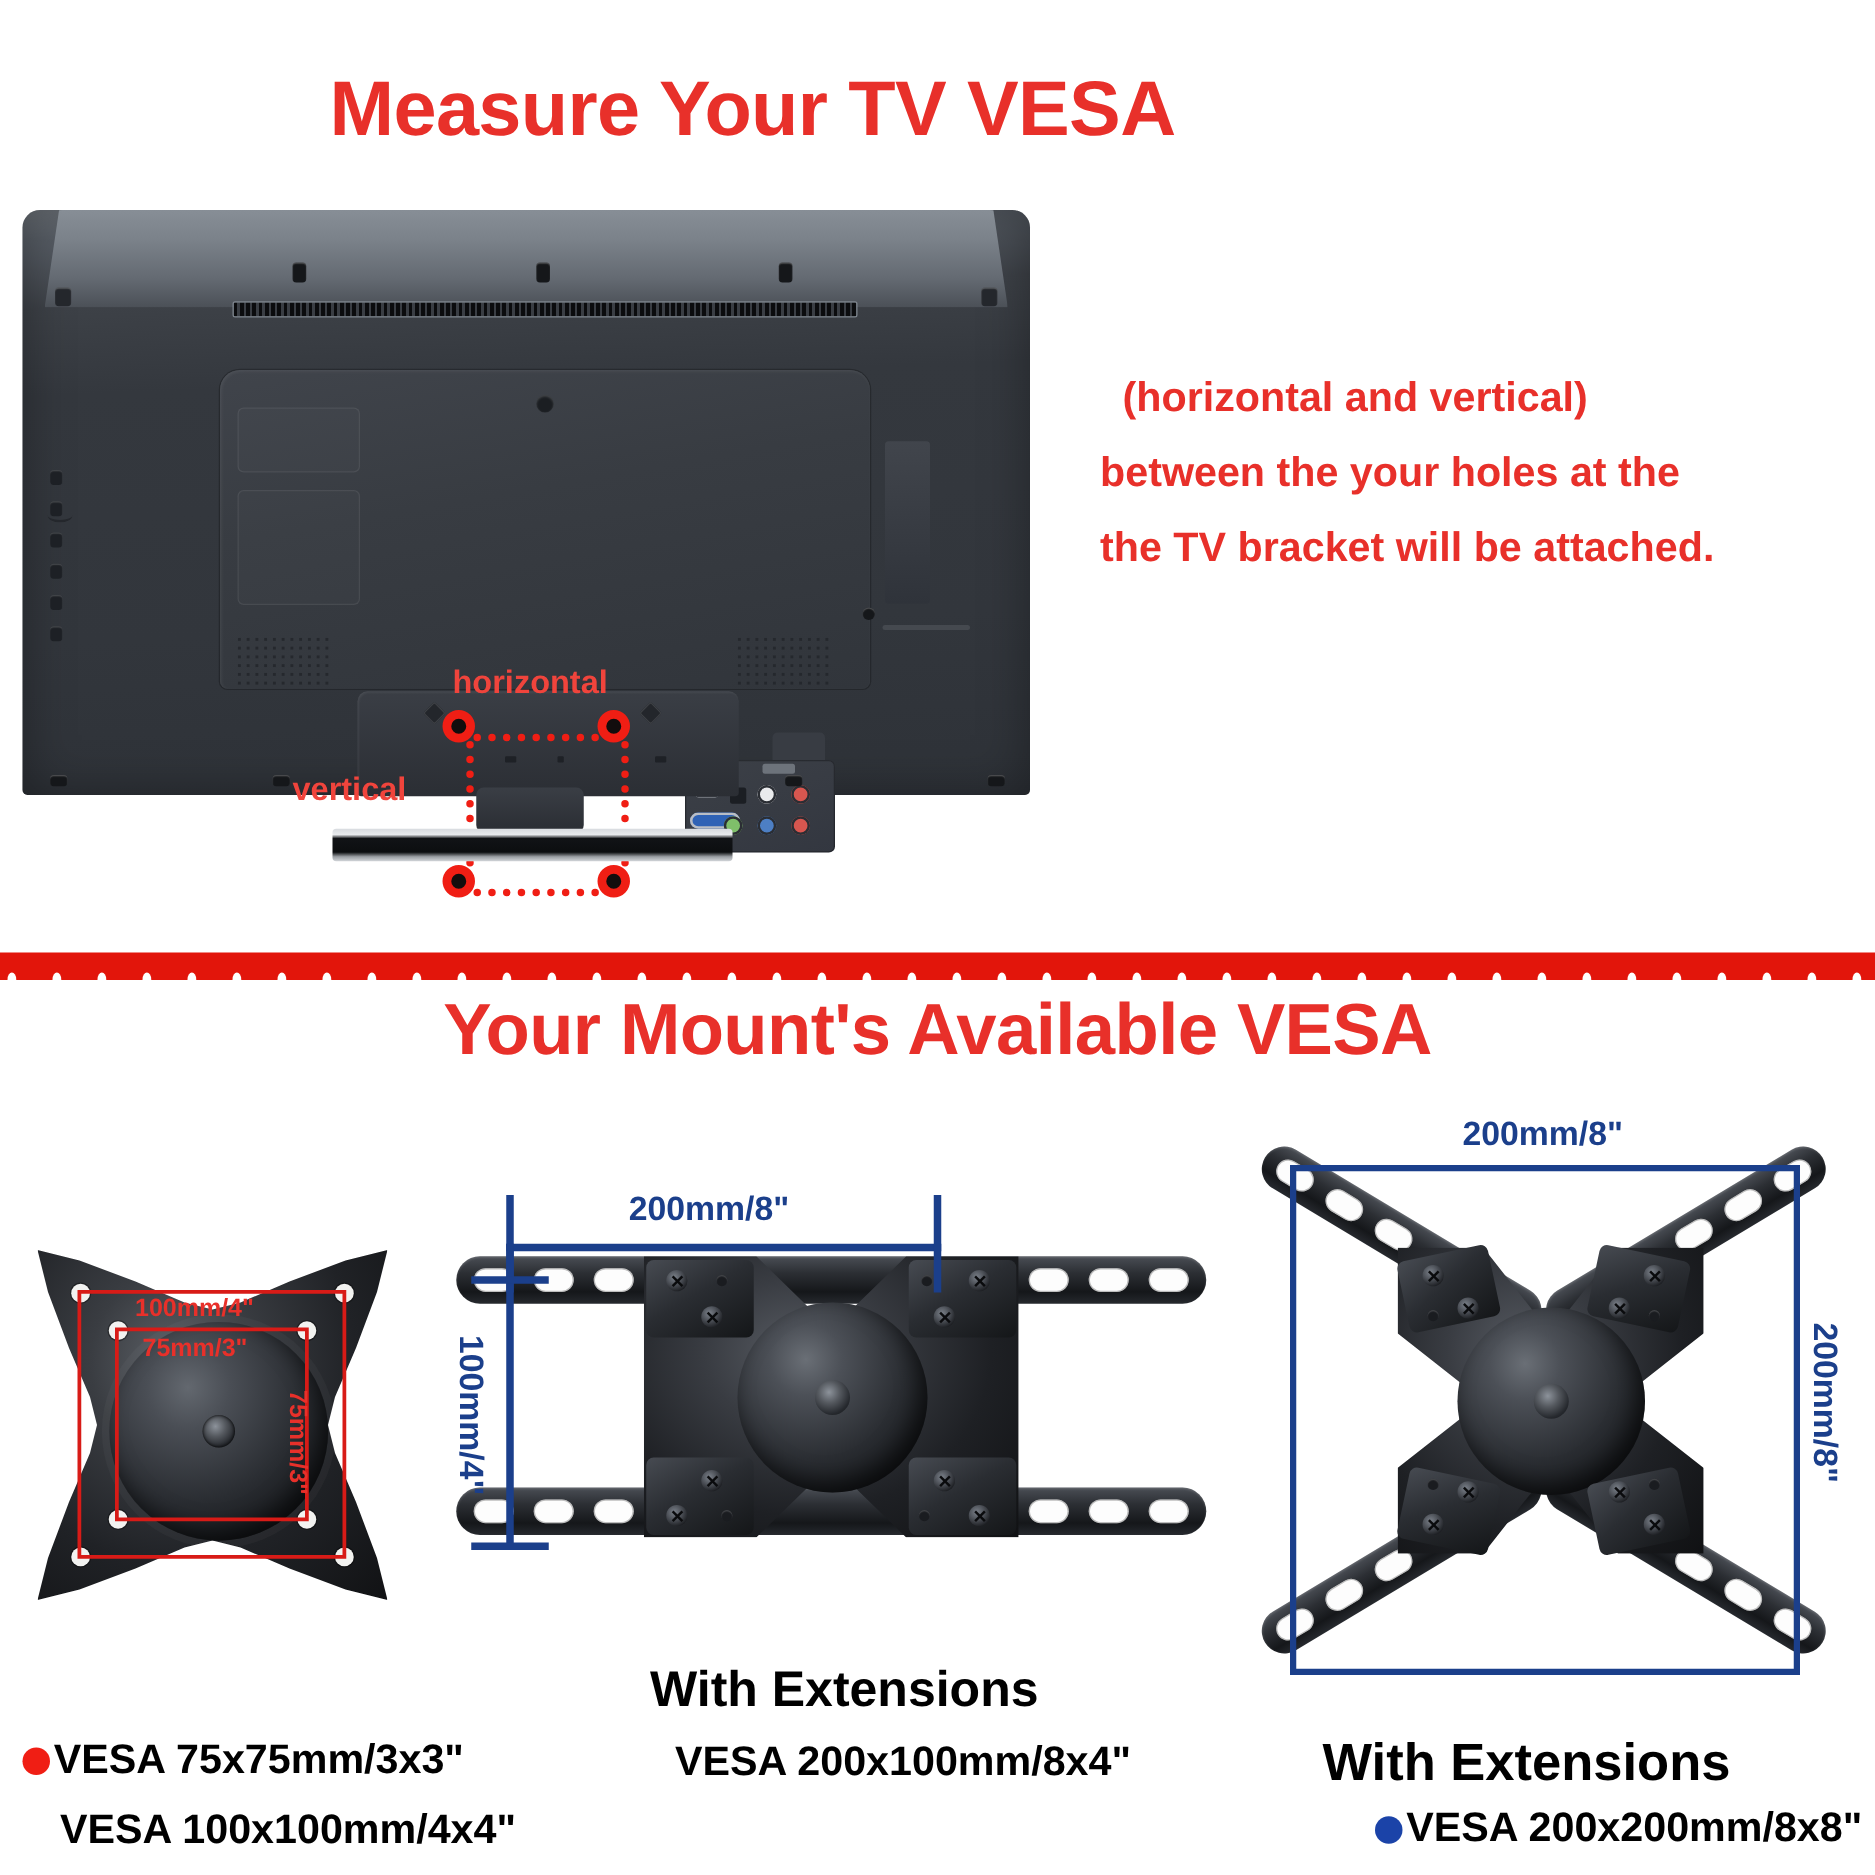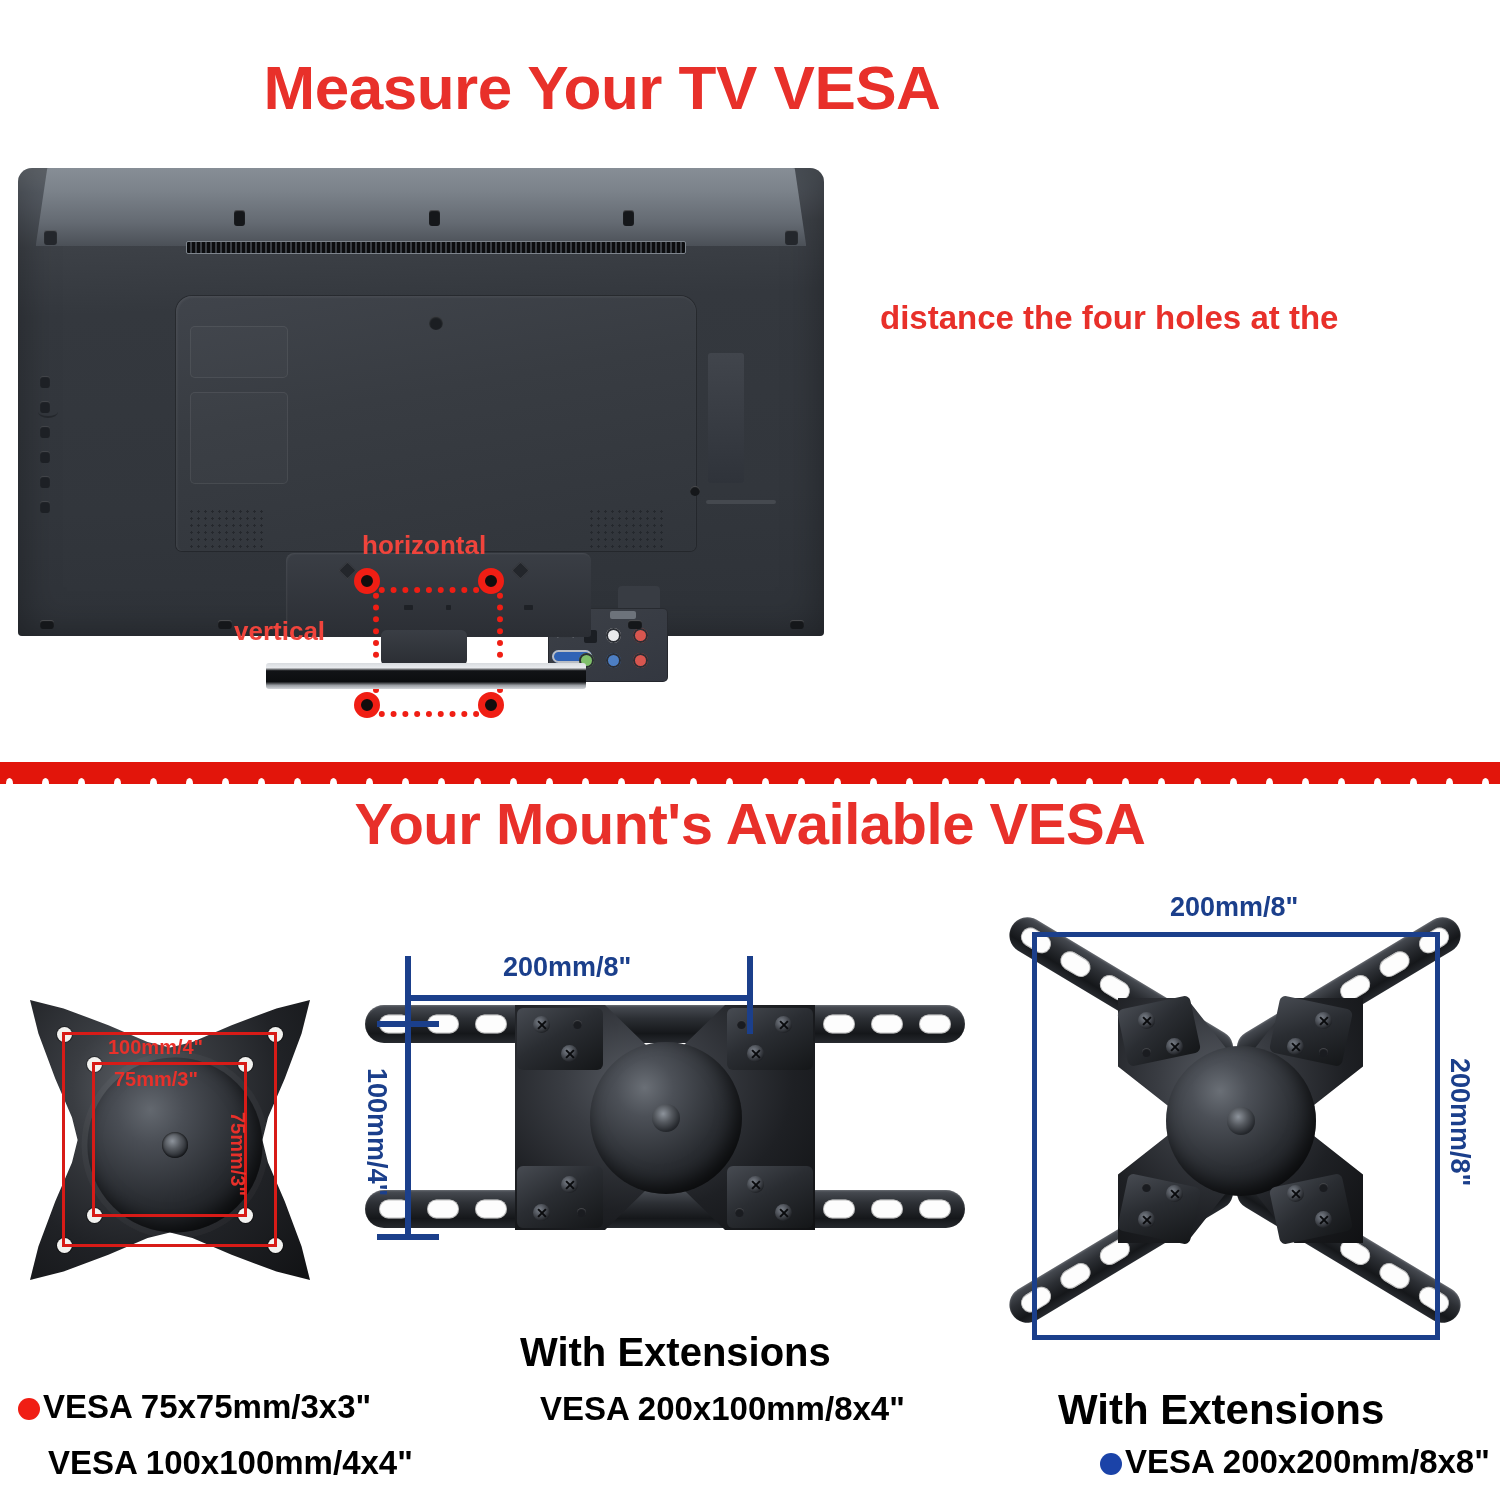--- a/index.html
+++ b/index.html
@@ -345,21 +345,23 @@
         <div class="vesa-hole" style="left:0; top:124px;"></div>
         <div class="vesa-hole" style="left:124px; top:124px;"></div>
       </div>
     </div>
 
     <div class="stand-neck"></div>
     <div class="stand-base"></div>
   </div>
 
   <div class="para">
-    <div>distance the four holes at the</div>
+    <div class="ind">(horizontal and vertical)</div>
+    <div>between the your holes at the</div>
+    <div>the TV bracket will be attached.</div>
   </div>
 
   <div class="divider" id="divider">
       <div class="notch" style="left: 6px;"></div>
       <div class="notch" style="left: 42px;"></div>
       <div class="notch" style="left: 78px;"></div>
       <div class="notch" style="left: 114px;"></div>
       <div class="notch" style="left: 150px;"></div>
       <div class="notch" style="left: 186px;"></div>
       <div class="notch" style="left: 222px;"></div>

